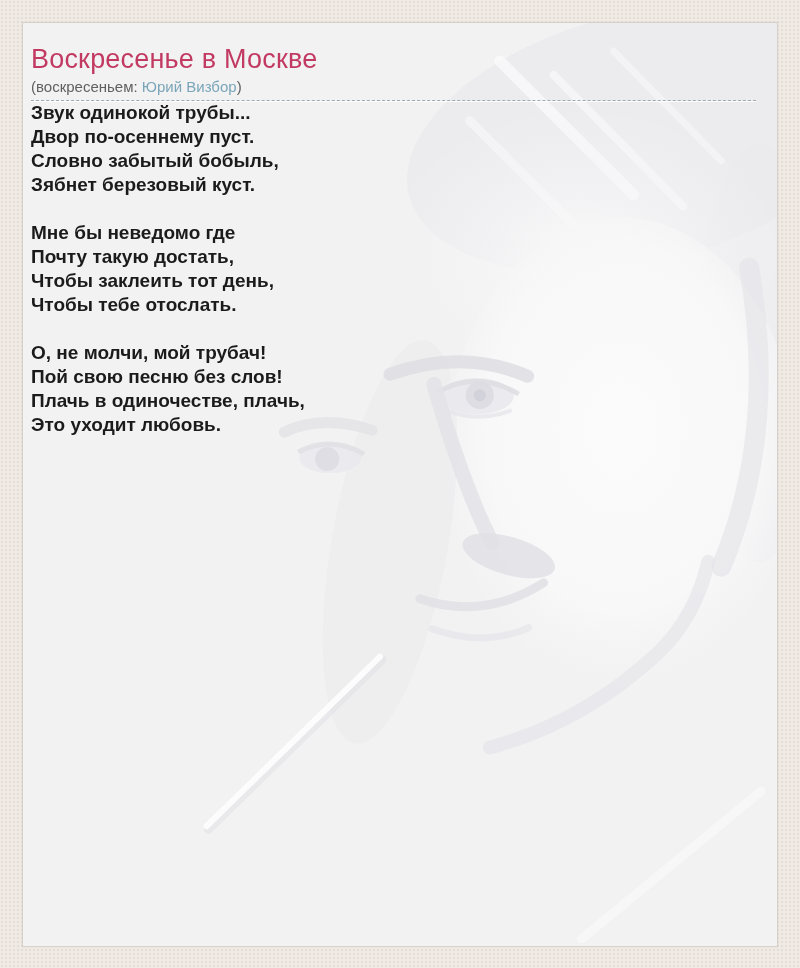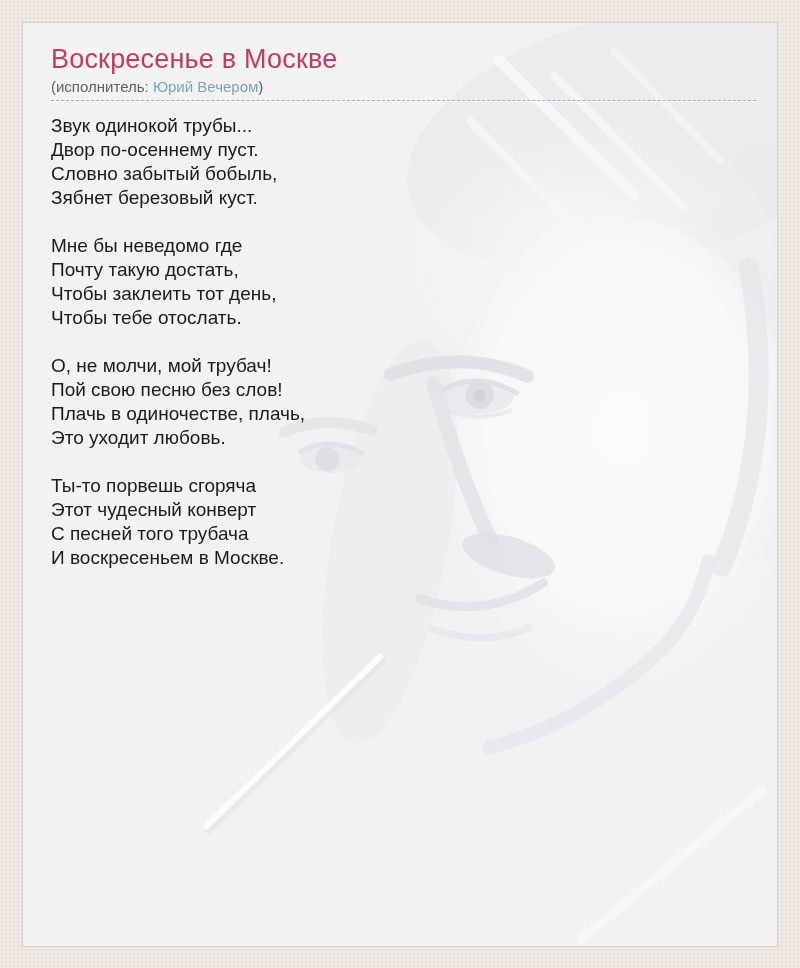--- a/index.html
+++ b/index.html
@@ -33,21 +33,21 @@
     box-shadow:0 0 2px rgba(0,0,0,0.04);
     overflow:hidden;
   }
   .portrait{
     position:absolute; inset:0;
     width:100%; height:100%;
     pointer-events:none;
   }
   .content{
     position:relative; z-index:1;
-    padding:12px 21px 0 28px;
+    padding:12px 21px 0 8px;
   }
   h1.song-title{
     margin:8px 0 0 0;
     font-size:27px;
     line-height:33px;
     font-weight:400;
     color:var(--title-color);
     letter-spacing:0.2px;
   }
   .performer{
@@ -60,24 +60,23 @@
     color:var(--performer-link);
     text-decoration:none;
   }
   .separator{
     margin-top:4px;
     border-bottom:1px dashed var(--separator-color);
     box-shadow:0 1px 0 rgba(255,255,255,0.85);
     height:0;
   }
   .lyrics{
-    margin-top:13px;
     font-size:19px;
     line-height:24px;
-    font-weight:400;
+    font-weight:700;
     color:var(--lyrics-color);
   }
   .lyrics p.stanza{
     margin:0 0 24px 0;
   }
 </style>
 </head>
 <body>
 
 <div class="card">
@@ -135,24 +134,23 @@
       <path d="M360 638 L 186 808" stroke="#e0e0e5" stroke-width="9" stroke-linecap="round" opacity="0.5" fill="none"></path>
       <path d="M358 635 L 184 805" stroke="#fdfdfd" stroke-width="6" stroke-linecap="round" opacity="0.95" fill="none"></path>
 
       <path d="M560 918 L 740 770" stroke="#f9f9fa" stroke-width="9" stroke-linecap="round" opacity="0.7" fill="none"></path>
     </g>
   </svg>
 
   <div class="content">
     <h1 class="song-title">Воскресенье в Москве</h1>
 
-    <div class="performer"><span>(исполнитель: </span><a href="#">Юрий Вечером</a><span>)</span></div>
+    <div class="performer"><span>(воскресеньем: </span><a href="#">Юрий Визбор</a><span>)</span></div>
 
     <div class="separator"></div>
 
     <div class="lyrics">
         <p class="stanza">Звук одинокой трубы...<br>Двор по-осеннему пуст.<br>Словно забытый бобыль,<br>Зябнет березовый куст.</p>
         <p class="stanza">Мне бы неведомо где<br>Почту такую достать,<br>Чтобы заклеить тот день,<br>Чтобы тебе отослать.</p>
         <p class="stanza">О, не молчи, мой трубач!<br>Пой свою песню без слов!<br>Плачь в одиночестве, плачь,<br>Это уходит любовь.</p>
-        <p class="stanza">Ты-то порвешь сгоряча<br>Этот чудесный конверт<br>С песней того трубача<br>И воскресеньем в Москве.</p>
       </div>
   </div>
 </div>
 
 </body></html>

